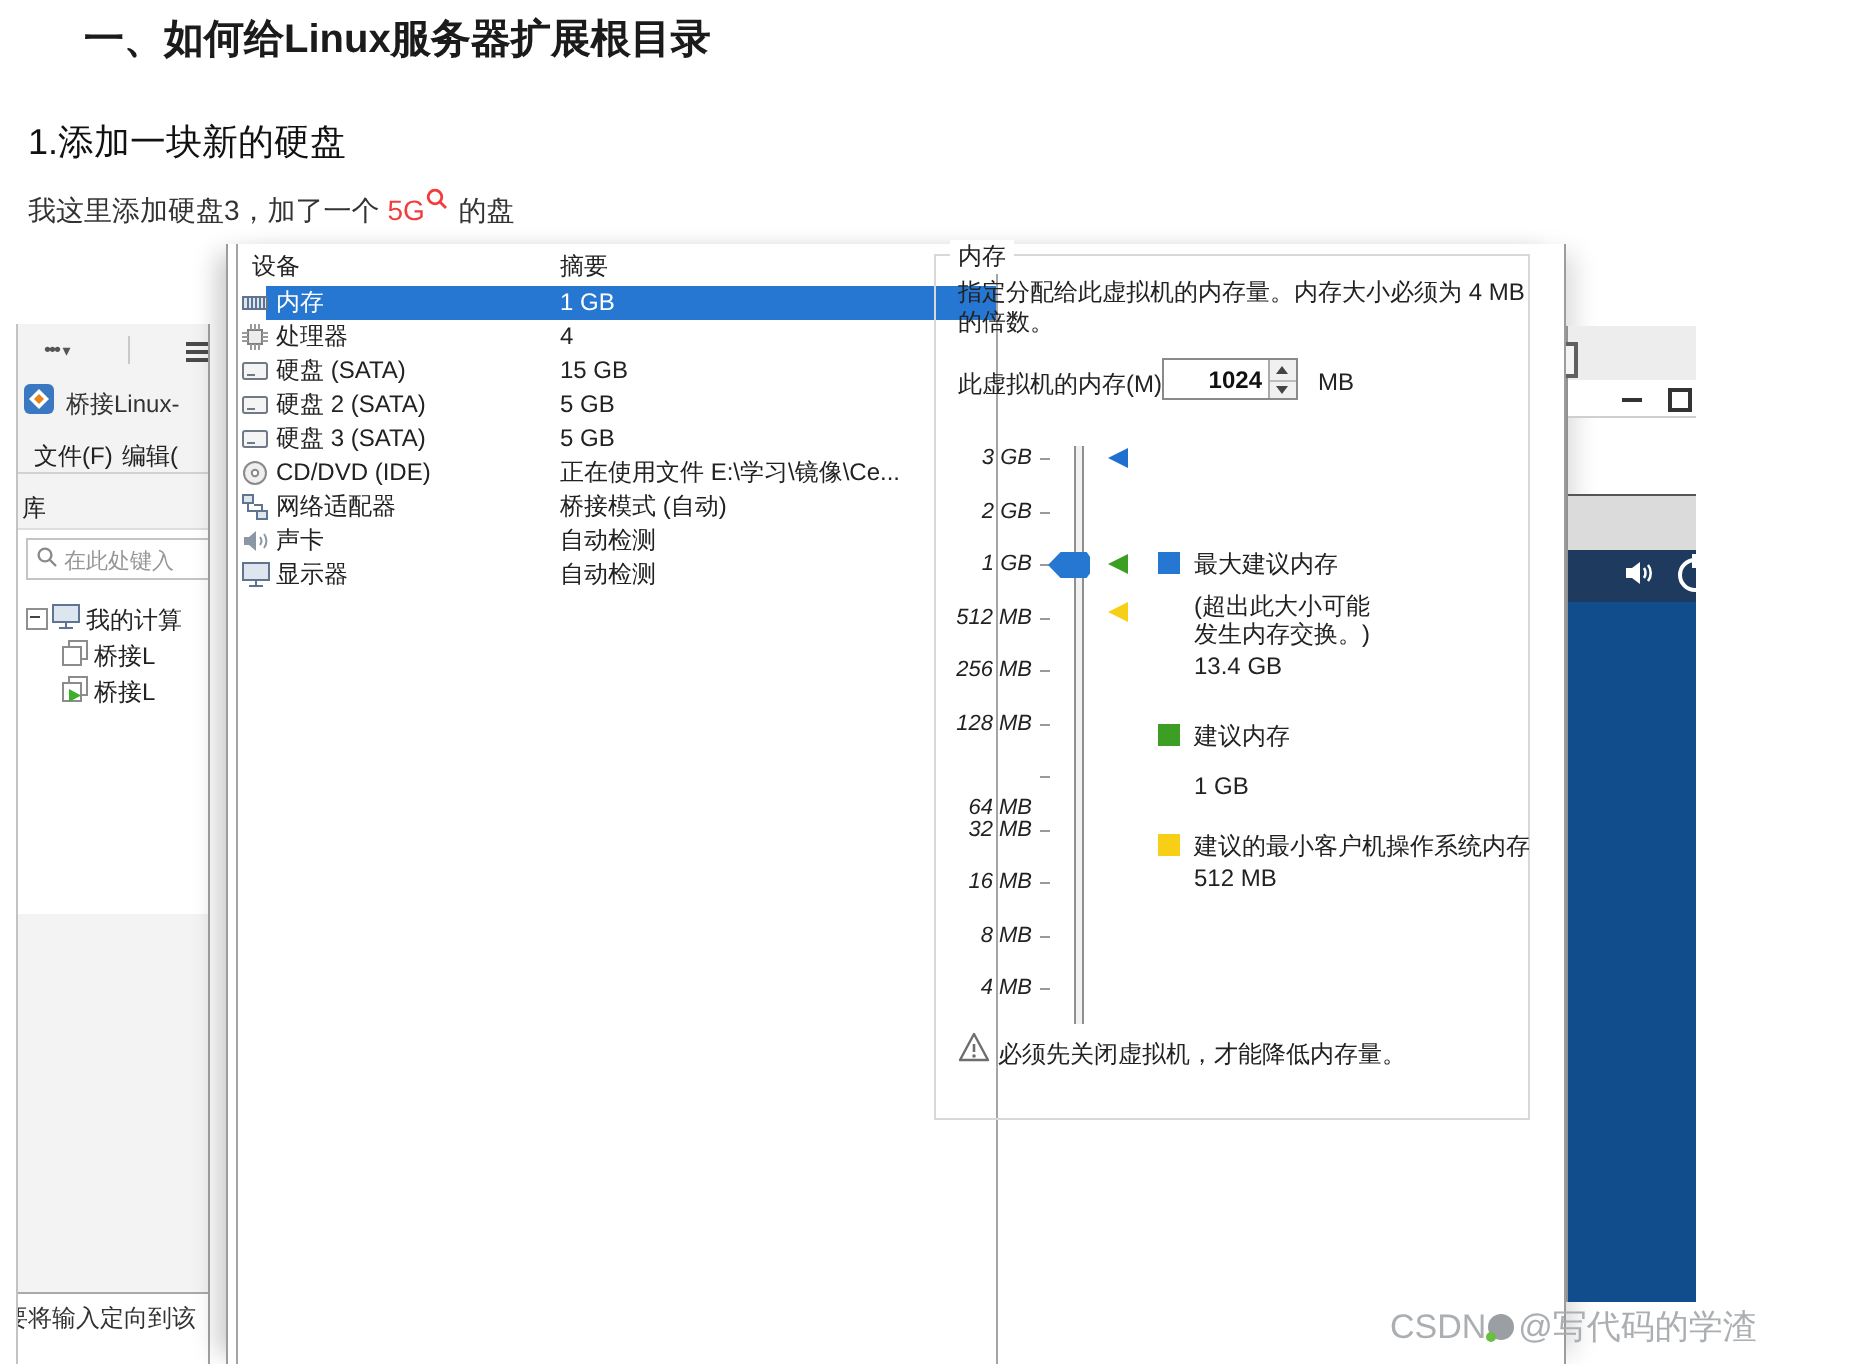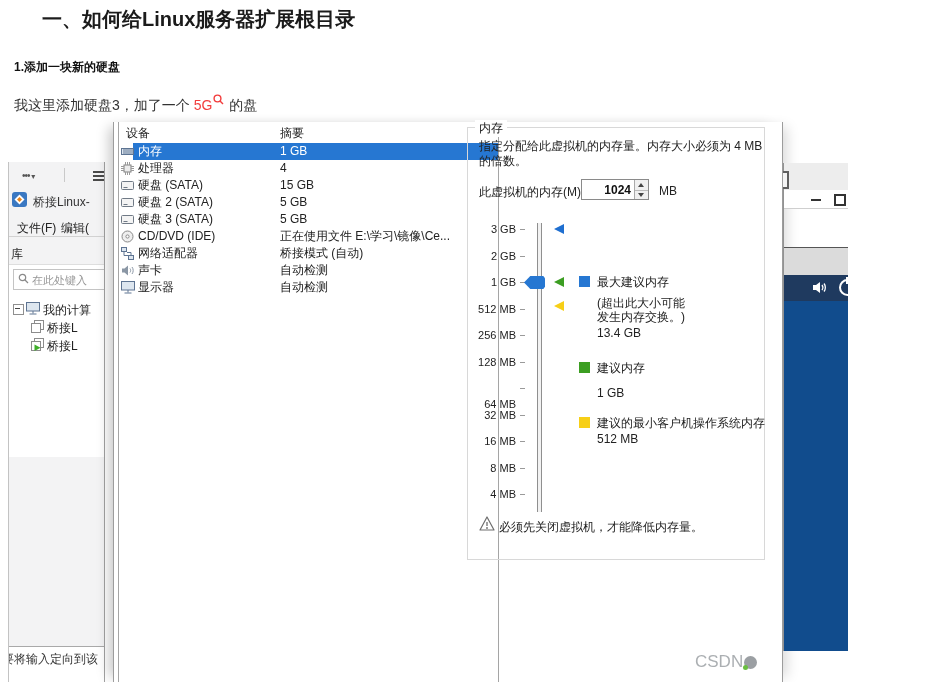--- a/index.html
+++ b/index.html
@@ -3,21 +3,21 @@
 <meta charset="utf-8">
 <style>
   html,body{margin:0;padding:0;background:#fff;}
   .page{position:relative;width:928px;height:682px;background:#fff;overflow:hidden;
         font-family:"Liberation Sans",sans-serif;color:#222;}
   .abs{position:absolute;}
   .nowrap{white-space:nowrap;}
 
   
   .art-title{position:absolute;left:14px;top:6px;font-size:20px;font-weight:700;color:#1b1b1b;margin-left:28px;}
-  .art-sub{position:absolute;left:14px;top:59px;font-size:12px;font-weight:700;color:#111;}
+  .art-sub{position:absolute;left:14px;top:59px;font-size:18px;font-weight:400;color:#111;}
   .art-para{position:absolute;left:14px;top:83px;font-size:14px;color:#333;}
   .red{color:#f23c3c;}
   .zoomicon{display:inline-block;position:relative;top:-5px;margin:0 1px;}
 
   
   .shot{position:absolute;left:0;top:122px;width:928px;height:560px;}
 
   
   .leftfrag{position:absolute;left:8px;top:40px;width:95px;height:520px;background:#f3f3f4;
             border-left:1px solid #c3c3c3;border-right:1px solid #a2a2a2;overflow:hidden;font-size:12px;}
@@ -68,21 +68,21 @@
   .meminput{position:absolute;left:113px;top:51px;width:68px;height:21px;border:1px solid #8a8a8a;background:#fff;box-sizing:border-box;}
   .meminput-val{position:absolute;right:17px;top:3px;color:#111;font-weight:bold;}
   .spinner{position:absolute;right:0;top:0;width:13px;height:100%;border-left:1px solid #aaa;background:#f0f0f0;}
   .spin-up,.spin-dn{position:absolute;left:0;width:100%;height:50%;}
   .spin-up{top:0;border-bottom:1px solid #bbb;}
   .spin-dn{bottom:0;}
   .spin-up::after{content:"";position:absolute;left:3px;top:3px;border-left:3px solid transparent;border-right:3px solid transparent;border-bottom:4px solid #444;}
   .spin-dn::after{content:"";position:absolute;left:3px;top:3px;border-left:3px solid transparent;border-right:3px solid transparent;border-top:4px solid #444;}
   .memunit{position:absolute;left:191px;top:56px;color:#222;}
 
-  .scale-label{position:absolute;left:0;width:48px;text-align:right;font-size:11px;color:#222;height:14px;line-height:14px;}
+  .scale-label{position:absolute;left:0;width:48px;text-align:right;font-size:11px;color:#222;height:14px;line-height:14px;font-style:italic;}
   .scale-tick{position:absolute;left:52px;width:5px;height:1px;background:#9a9a9a;}
   .track{position:absolute;left:69px;top:95px;width:3px;height:289px;background:#f2f2f2;
          border-left:1px solid #8f8f8f;border-right:1px solid #8f8f8f;}
   .handle{position:absolute;left:56px;top:148px;width:21px;height:13px;background:#2677d2;
           clip-path:polygon(0 50%,30% 0,92% 0,100% 18%,100% 82%,92% 100%,30% 100%);}
   .tri{position:absolute;width:0;height:0;border-top:5px solid transparent;border-bottom:5px solid transparent;}
   .tri-blue{left:86px;top:96px;border-right:10px solid #1f6fd0;}
   .tri-green{left:86px;top:149px;border-right:10px solid #3c9e22;}
   .tri-yellow{left:86px;top:173px;border-right:10px solid #f7cf17;}
   .leg-sq{position:absolute;left:111px;width:11px;height:11px;}
@@ -360,16 +360,17 @@
             </svg>
         </span>
         <span class="rf-power"></span>
       </div>
       <div class="rf-blue" id="rf-blue" style="background: rgb(17, 76, 141);"></div>
     </div>
 
     <div class="watermark">
       <span>CSDN</span>
       <span class="wm-badge"></span>
+      <span>@写代码的学渣</span>
     </div>
 
   </div>
 </div>
 
 </body></html>

